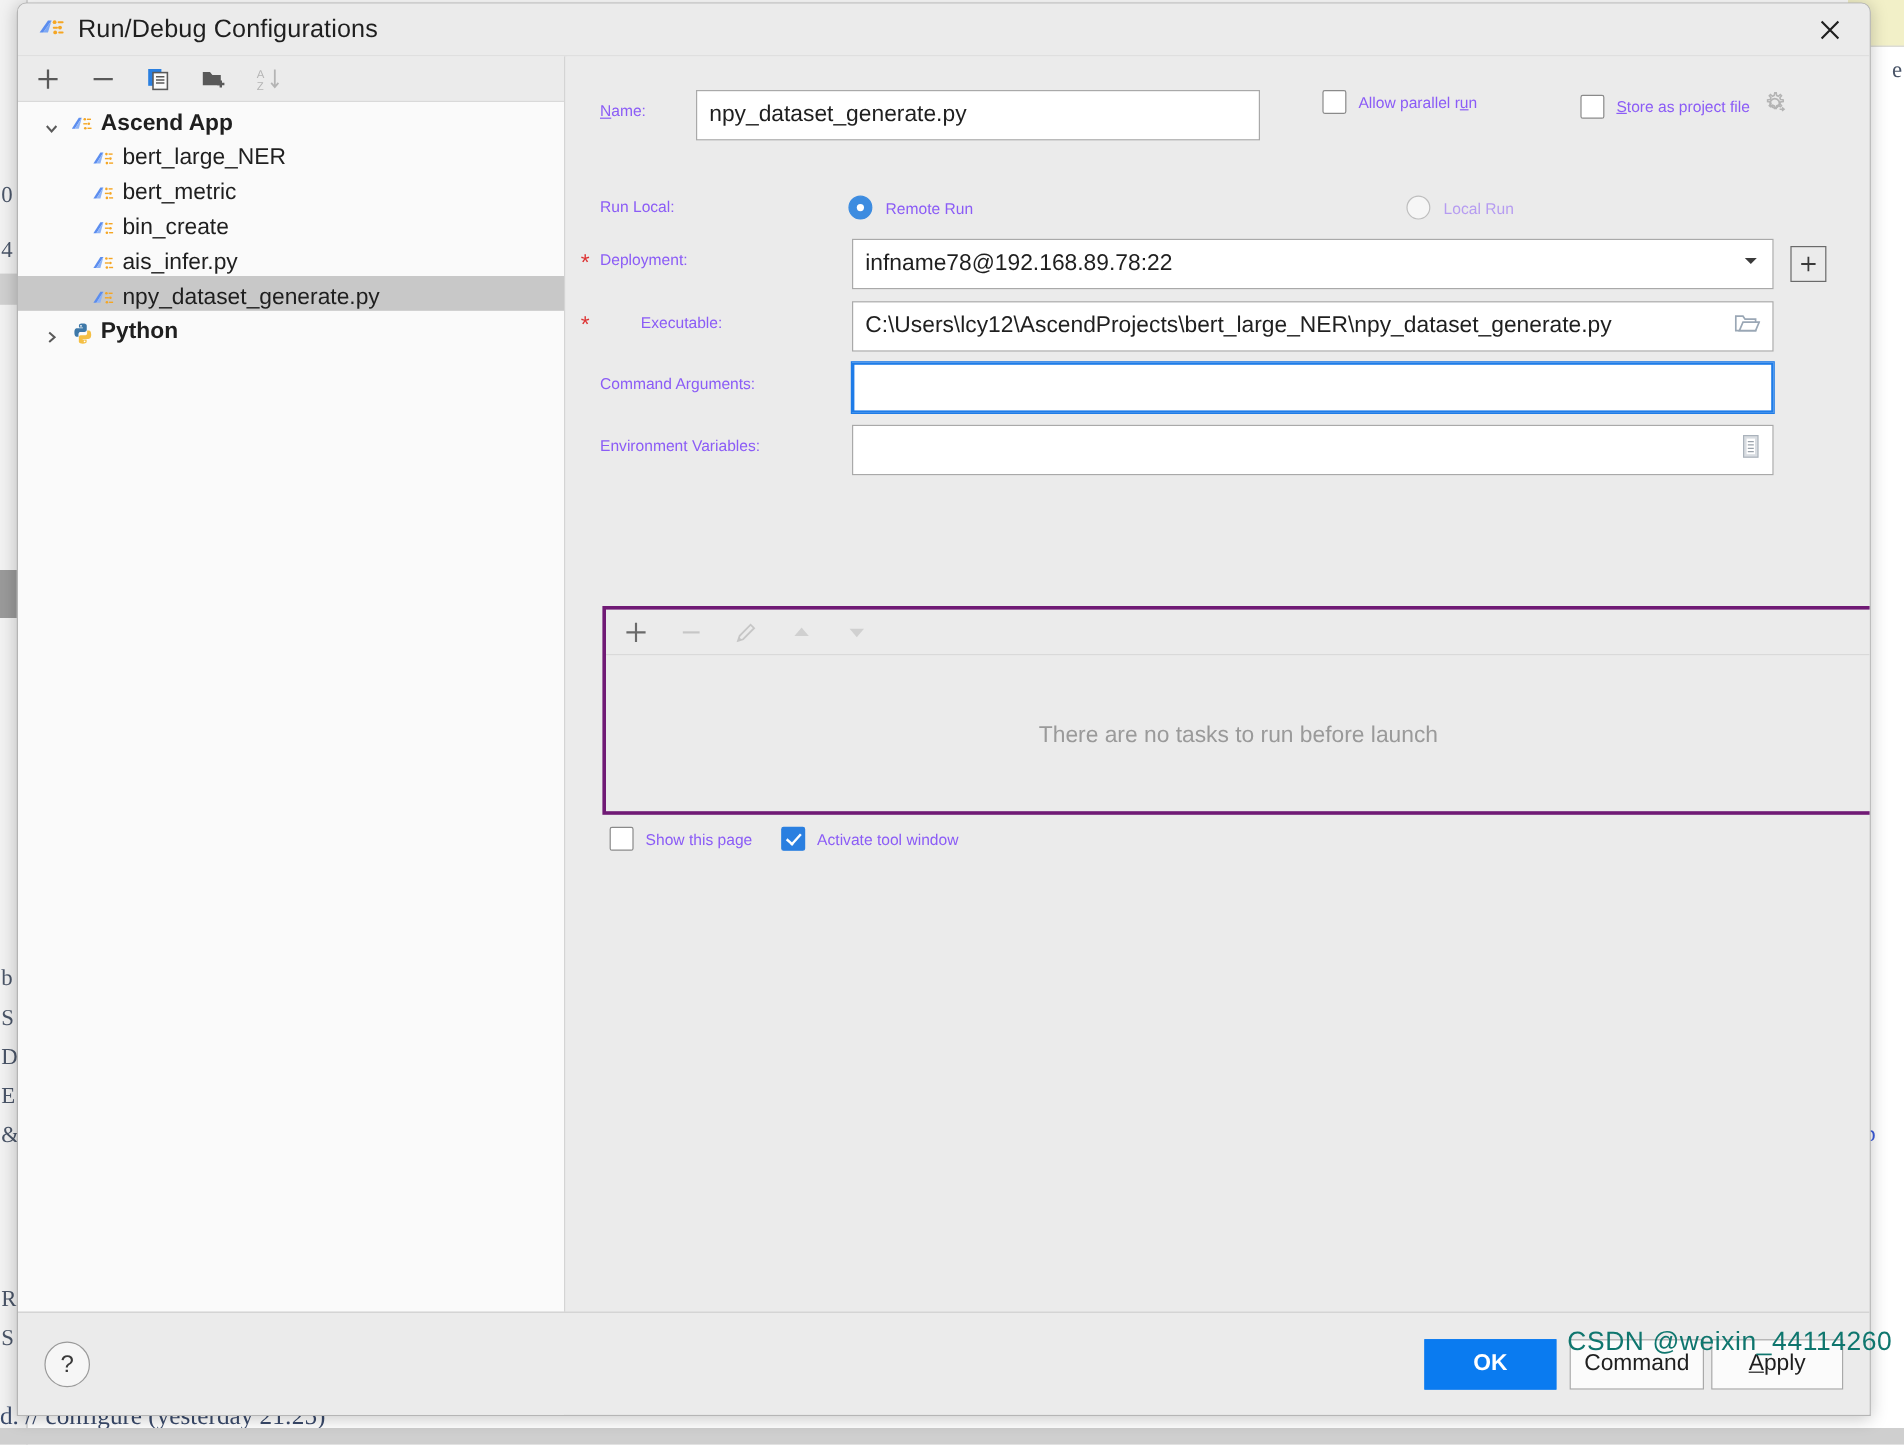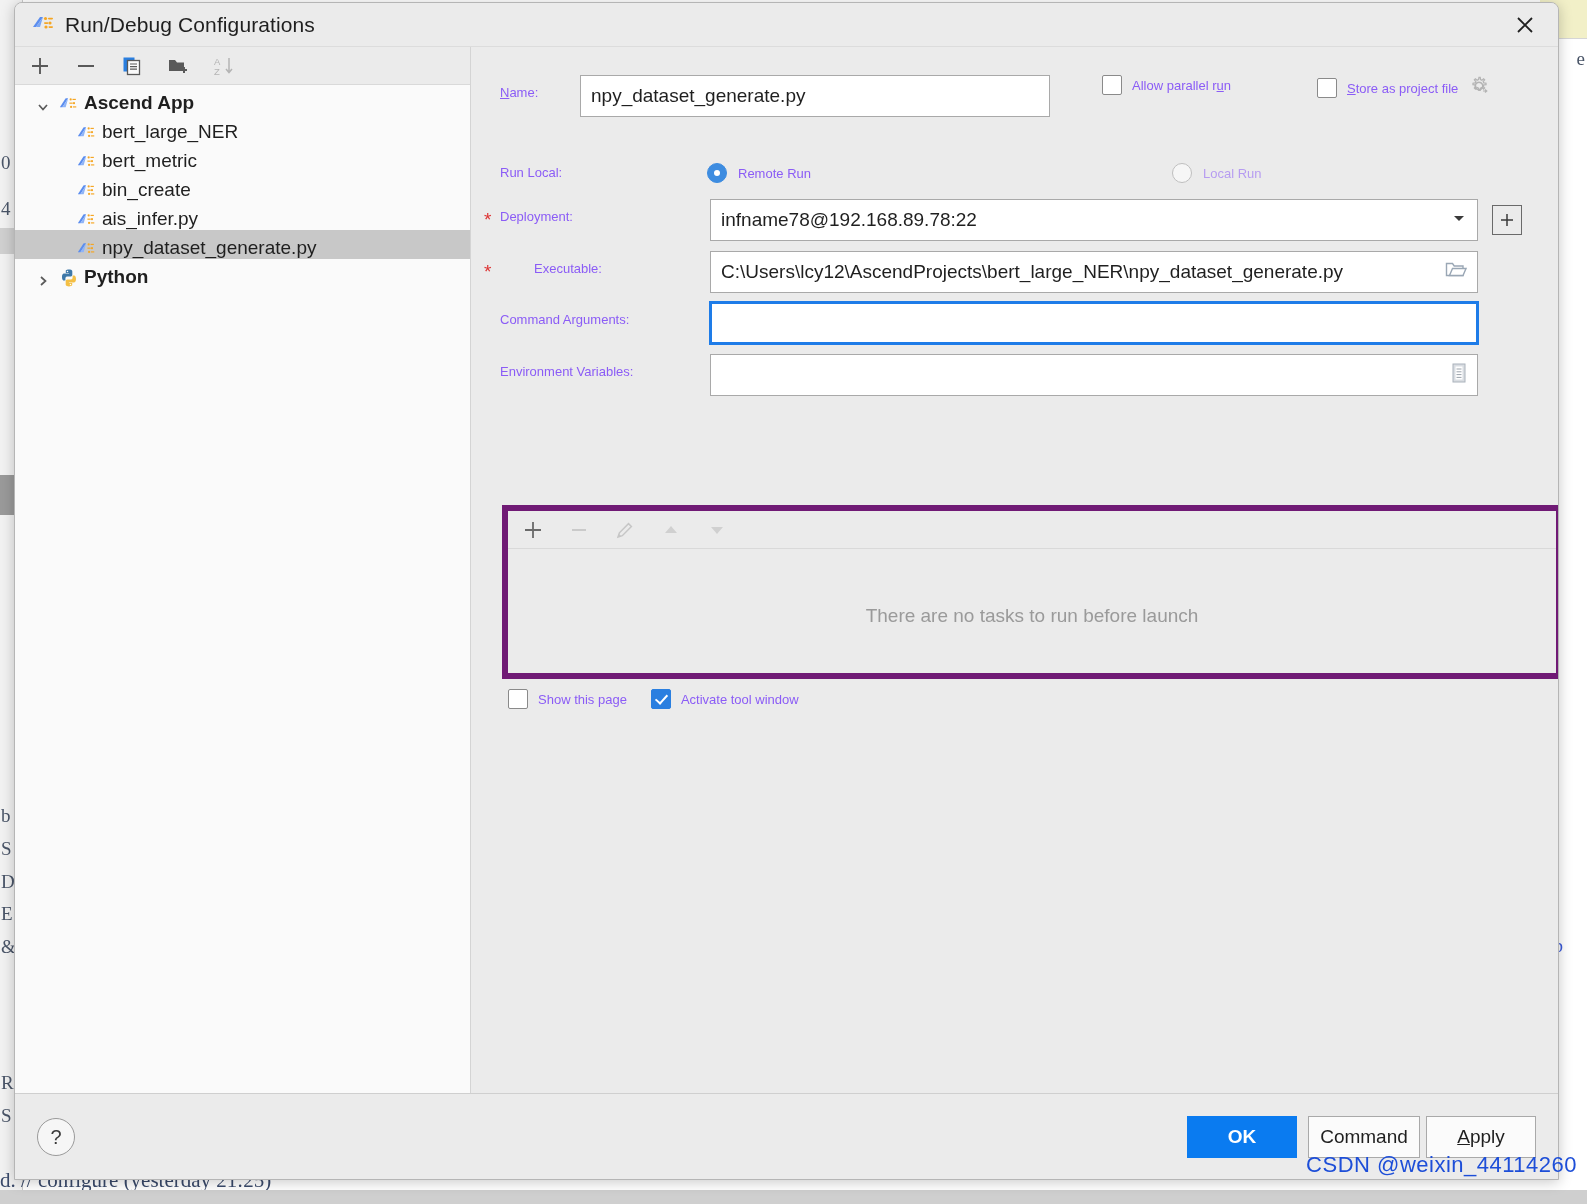--- a/index.html
+++ b/index.html
@@ -314,21 +314,21 @@
   #bl-rule {
     flex: 1;
     height: 1px;
     background: #c4c4c4;
     margin-left: 12px;
   }
   #bl-box {
     position: absolute;
     left: 30px; top: 458px;
     width: 1060px; height: 174px;
-    border: 6px solid #701a75;
+    border: 3px solid #701a75;
     background: #ebebeb;
     box-sizing: border-box;
   }
   #bl-toolbar {
     height: 38px;
     display: flex; align-items: center;
     padding-left: 10px;
     gap: 16px;
     border-bottom: 1px solid #d9d9d9;
     box-sizing: border-box;
@@ -389,23 +389,23 @@
     width: 110px;
     background: #fbfbfb;
     color: #1f1f1f;
     border: 1px solid #a9a9a9;
   }
   .mn { text-decoration: underline; }
 
   #watermark {
     position: absolute;
     right: 10px;
-    top: 1152px;
+    top: 1105px;
     font-size: 22px;
-    color: #1d4ed8;
+    color: #0f766e;
     font-family: "Liberation Sans", sans-serif;
     letter-spacing: 0.5px;
     white-space: nowrap;
     z-index: 50;
   }
 </style>
 </head>
 <body>
 
 <div id="bg-editor">

